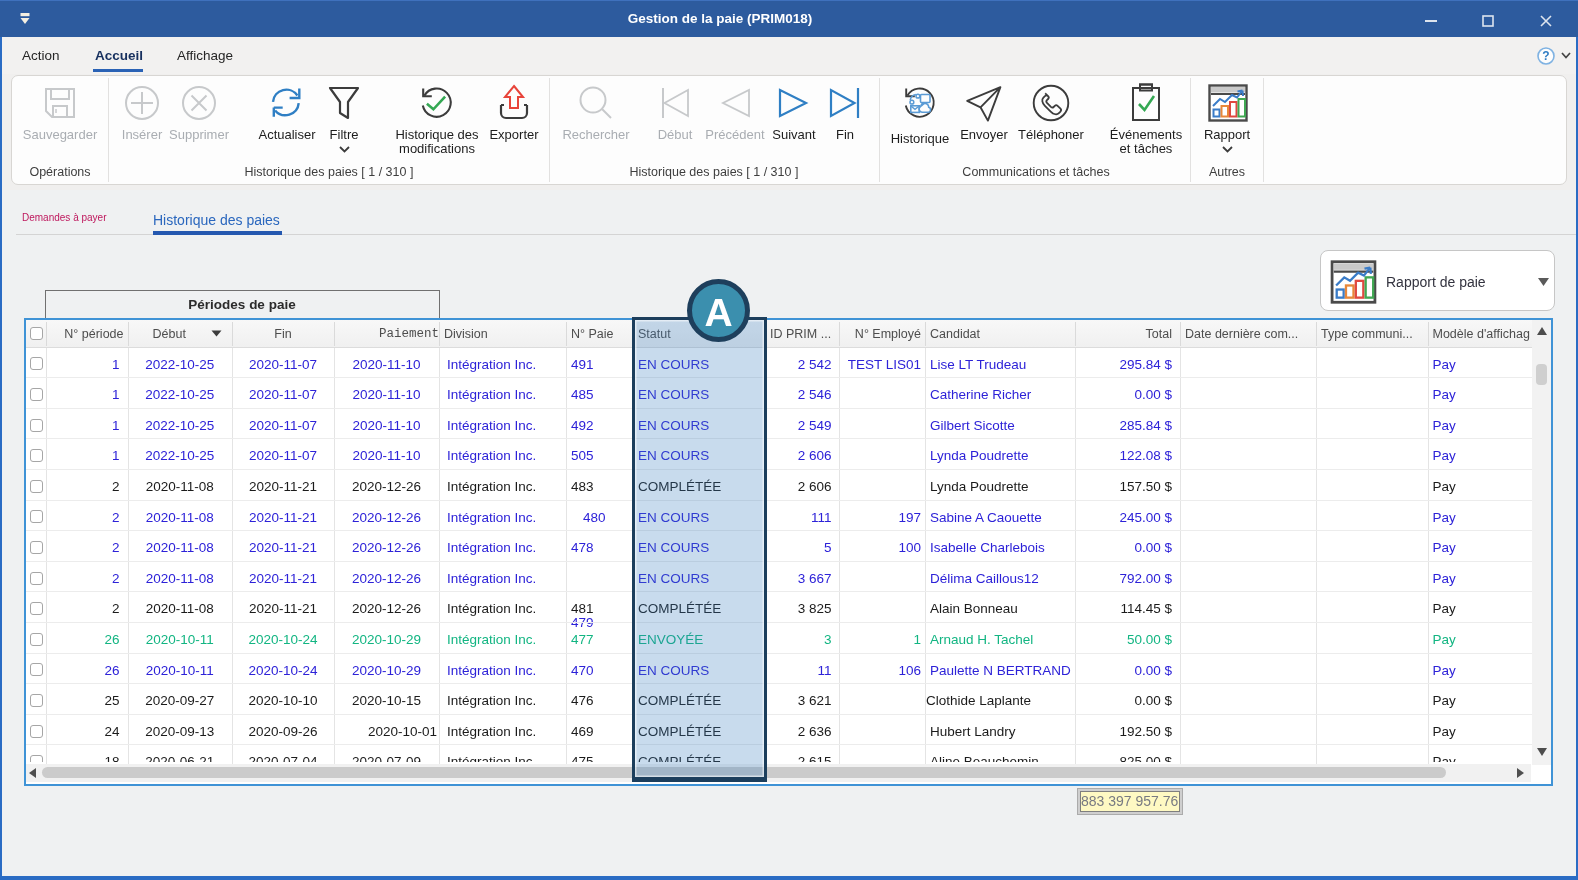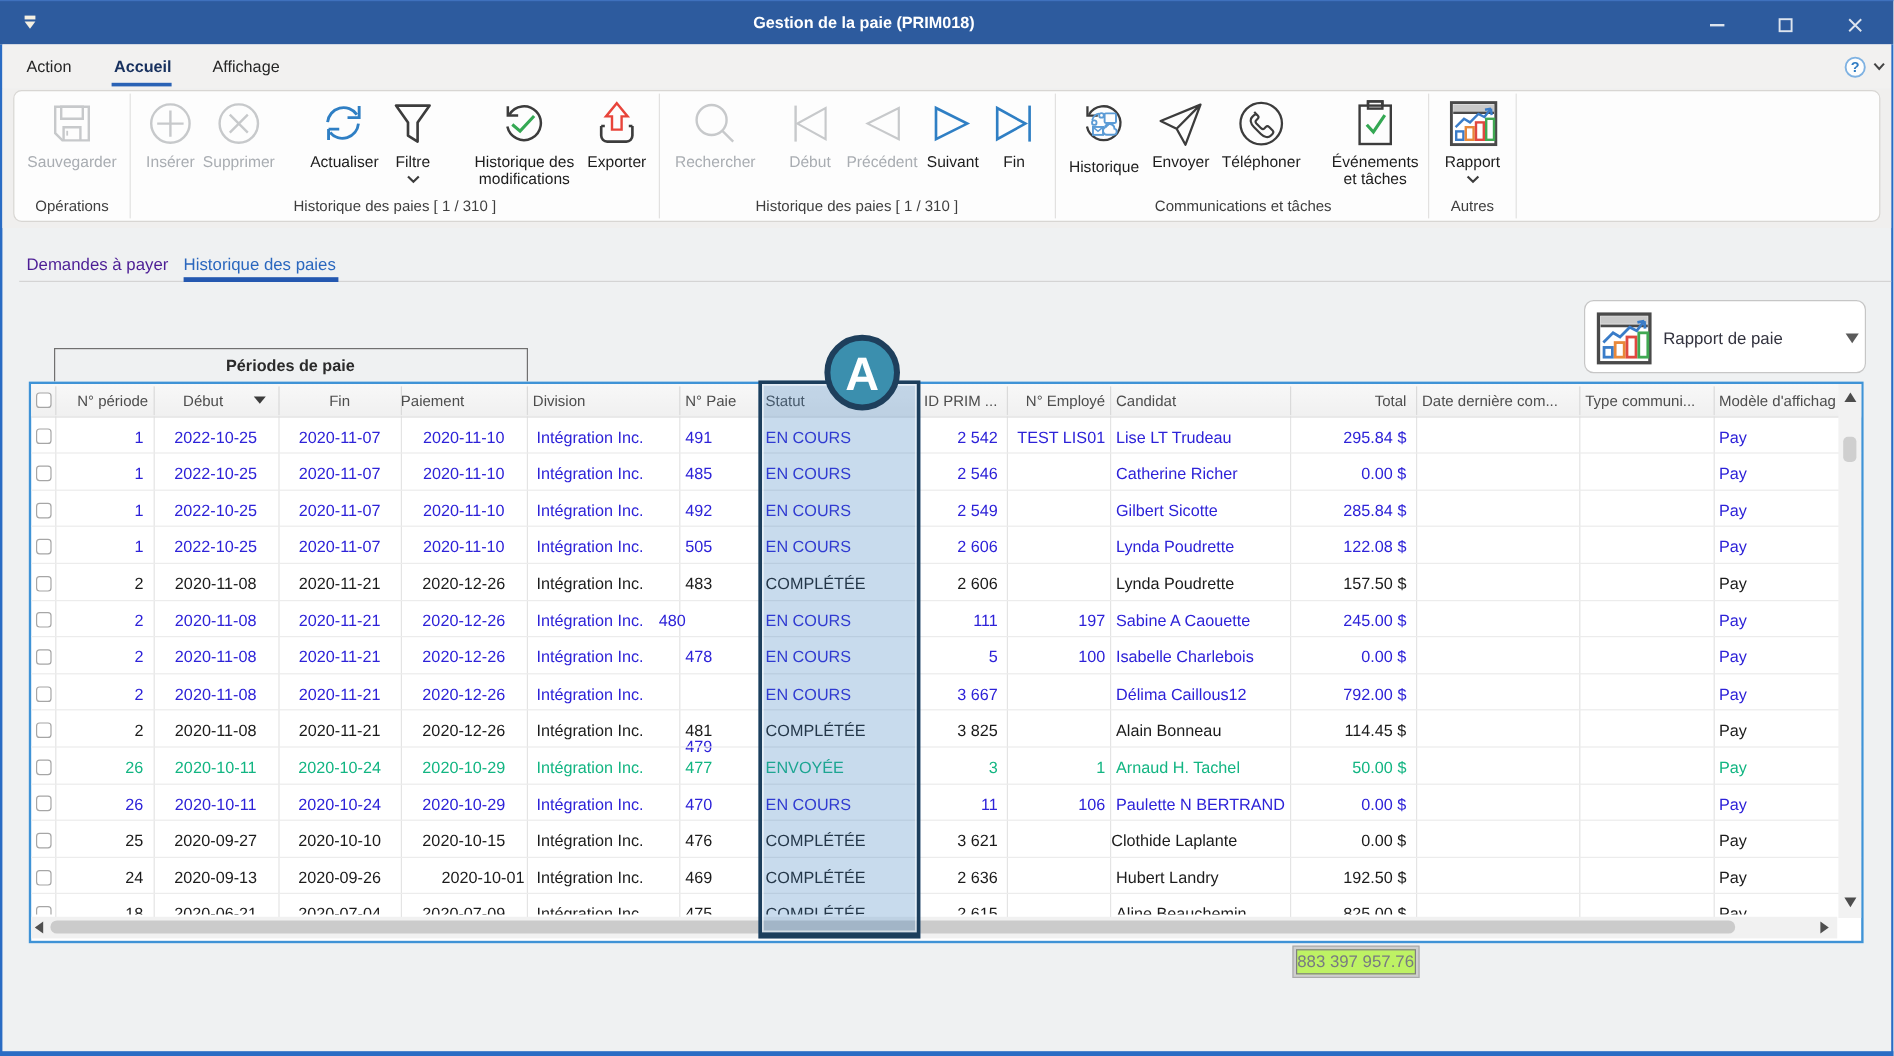--- a/index.html
+++ b/index.html
@@ -166,21 +166,21 @@
 <div class="lbl gray" style="left:735px;top:128px;">Précédent</div>
 <div class="lbl" style="left:794px;top:128px;">Suivant</div>
 <div class="lbl" style="left:845px;top:128px;">Fin</div>
 <div class="lbl" style="left:920px;top:132px;">Historique</div>
 <div class="lbl" style="left:984px;top:128px;">Envoyer</div>
 <div class="lbl" style="left:1051px;top:128px;">Téléphoner</div>
 <div class="lbl" style="left:1146px;top:128px;">Événements<br>et tâches</div>
 <div class="lbl" style="left:1227px;top:128px;">Rapport</div>
 
 <div class="abs" style="left:16px;top:234px;width:1560px;height:1px;background:#d4d4d4;"></div>
-<div class="abs" style="left:22px;top:212px;font-size:14px;color:#4c1d95;">Demandes à payer</div>
+<div class="abs" style="left:22px;top:212px;font-size:10px;color:#be185d;">Demandes à payer</div>
 <div class="abs" style="left:153px;top:212px;font-size:14px;color:#2a67be;">Historique des paies</div>
 <div class="abs" style="left:153px;top:231px;width:129px;height:4px;background:#2458b0;"></div>
 
 <div class="abs" style="left:1320px;top:250px;width:235px;height:61px;background:#fff;border:1px solid #c6c6c6;border-radius:8px;"></div>
 <svg class="abs" style="left:1330px;top:260px;" width="47" height="44" viewBox="0 0 40 38">
     <rect x="1.5" y="1.5" width="37" height="35" fill="#ffffff" stroke="#4a4a4a" stroke-width="2.4"></rect>
     <rect x="3" y="3" width="34" height="5.5" fill="#c9c9c9"></rect>
     <path d="M3 10 H37" stroke="#4a4a4a" stroke-width="2"></path>
     <rect x="5.5" y="25.5" width="6" height="7" fill="none" stroke="#3a7cc8" stroke-width="2"></rect>
     <rect x="13.5" y="22" width="6.5" height="10.5" fill="none" stroke="#e8883a" stroke-width="2"></rect>
@@ -222,21 +222,21 @@
 <div class="abs" style="left:765.0px;top:322px;width:1px;height:24px;background:#dadada;"></div>
 <div class="abs" style="left:838.5px;top:322px;width:1px;height:24px;background:#dadada;"></div>
 <div class="abs" style="left:925.0px;top:322px;width:1px;height:24px;background:#dadada;"></div>
 <div class="abs" style="left:1075.0px;top:322px;width:1px;height:24px;background:#dadada;"></div>
 <div class="abs" style="left:1180.0px;top:322px;width:1px;height:24px;background:#dadada;"></div>
 <div class="abs" style="left:1316.0px;top:322px;width:1px;height:24px;background:#dadada;"></div>
 <div class="abs" style="left:1427.5px;top:322px;width:1px;height:24px;background:#dadada;"></div>
 <div class="abs" style="left:46.0px;top:327px;width:81.5px;font-size:12.5px;color:#4d4d4d;overflow:hidden;white-space:nowrap;text-align:right;padding-right:4px;">N° période</div>
 <div class="abs" style="left:117.0px;top:327px;width:104.5px;font-size:12.5px;color:#4d4d4d;overflow:hidden;white-space:nowrap;text-align:center;">Début</div>
 <div class="abs" style="left:232.0px;top:327px;width:102.0px;font-size:12.5px;color:#4d4d4d;overflow:hidden;white-space:nowrap;text-align:center;">Fin</div>
-<div class="abs" style="left:334.0px;top:327px;width:105.0px;font-size:12.5px;color:#4d4d4d;overflow:hidden;white-space:nowrap;text-align:left;">Paiement</div>
+<div class="abs" style="left:334.0px;top:327px;width:105.0px;font-size:12.5px;color:#4d4d4d;overflow:hidden;white-space:nowrap;text-align:right;font-family:Liberation Mono, monospace;">Paiement</div>
 <div class="abs" style="left:439.0px;top:327px;width:127.0px;font-size:12.5px;color:#4d4d4d;overflow:hidden;white-space:nowrap;padding-left:5px;">Division</div>
 <div class="abs" style="left:566.0px;top:327px;width:67.0px;font-size:12.5px;color:#4d4d4d;overflow:hidden;white-space:nowrap;padding-left:5px;">N° Paie</div>
 <div class="abs" style="left:633.0px;top:327px;width:132.0px;font-size:12.5px;color:#4d4d4d;overflow:hidden;white-space:nowrap;padding-left:5px;">Statut</div>
 <div class="abs" style="left:765.0px;top:327px;width:73.5px;font-size:12.5px;color:#4d4d4d;overflow:hidden;white-space:nowrap;padding-left:5px;">ID PRIM ...</div>
 <div class="abs" style="left:838.5px;top:327px;width:86.5px;font-size:12.5px;color:#4d4d4d;overflow:hidden;white-space:nowrap;text-align:right;padding-right:4px;">N° Employé</div>
 <div class="abs" style="left:925.0px;top:327px;width:150.0px;font-size:12.5px;color:#4d4d4d;overflow:hidden;white-space:nowrap;padding-left:5px;">Candidat</div>
 <div class="abs" style="left:1075.0px;top:327px;width:105.0px;font-size:12.5px;color:#4d4d4d;overflow:hidden;white-space:nowrap;text-align:right;padding-right:8px;">Total</div>
 <div class="abs" style="left:1180.0px;top:327px;width:136.0px;font-size:12.5px;color:#4d4d4d;overflow:hidden;white-space:nowrap;padding-left:5px;">Date dernière com...</div>
 <div class="abs" style="left:1316.0px;top:327px;width:111.5px;font-size:12.5px;color:#4d4d4d;overflow:hidden;white-space:nowrap;padding-left:5px;">Type communi...</div>
 <div class="abs" style="left:1427.5px;top:327px;width:104.5px;font-size:12.5px;color:#4d4d4d;overflow:hidden;white-space:nowrap;padding-left:5px;">Modèle d'affichag</div>
@@ -335,21 +335,21 @@
       <div style="position:absolute;left:1401.5px;top:2px;width:104.5px;height:30.6px;line-height:30.6px;overflow:hidden;white-space:nowrap;padding-left:5px;">Pay</div>
       <div style="position:absolute;left:4px;top:9.8px;width:13px;height:13px;border:1px solid #a6a6a6;border-radius:3px;background:#fff;"></div>
     </div>
 <div style="position:absolute;left:0;top:153.0px;width:1525px;height:30.6px;border-bottom:1px solid #ececec;color:#2d22d8;font-size:13.5px;">
 <div style="position:absolute;left:0.0px;top:2px;width:20.0px;height:30.6px;line-height:30.6px;overflow:hidden;white-space:nowrap;text-align:center;"></div>
       <div style="position:absolute;left:20.0px;top:2px;width:81.5px;height:30.6px;line-height:30.6px;overflow:hidden;white-space:nowrap;text-align:right;padding-right:8px;">2</div>
       <div style="position:absolute;left:101.5px;top:2px;width:104.5px;height:30.6px;line-height:30.6px;overflow:hidden;white-space:nowrap;text-align:center;">2020-11-08</div>
       <div style="position:absolute;left:206.0px;top:2px;width:102.0px;height:30.6px;line-height:30.6px;overflow:hidden;white-space:nowrap;text-align:center;">2020-11-21</div>
       <div style="position:absolute;left:308.0px;top:2px;width:105.0px;height:30.6px;line-height:30.6px;overflow:hidden;white-space:nowrap;text-align:center;">2020-12-26</div>
       <div style="position:absolute;left:413.0px;top:2px;width:127.0px;height:30.6px;line-height:30.6px;overflow:hidden;white-space:nowrap;padding-left:8px;">Intégration Inc.</div>
-      <div style="position:absolute;left:516px;top:2px;width:67.0px;height:30.6px;line-height:30.6px;overflow:hidden;white-space:nowrap;padding-left:7px;">480</div>
+      <div style="position:absolute;left:540.0px;top:2px;width:67.0px;height:30.6px;line-height:30.6px;overflow:hidden;white-space:nowrap;padding-left:17px;">480</div>
       <div style="position:absolute;left:607.0px;top:2px;width:132.0px;height:30.6px;line-height:30.6px;overflow:hidden;white-space:nowrap;padding-left:5px;">EN COURS</div>
       <div style="position:absolute;left:739.0px;top:2px;width:73.5px;height:30.6px;line-height:30.6px;overflow:hidden;white-space:nowrap;text-align:right;padding-right:7px;">111</div>
       <div style="position:absolute;left:812.5px;top:2px;width:86.5px;height:30.6px;line-height:30.6px;overflow:hidden;white-space:nowrap;text-align:right;padding-right:4px;">197</div>
       <div style="position:absolute;left:899.0px;top:2px;width:150.0px;height:30.6px;line-height:30.6px;overflow:hidden;white-space:nowrap;padding-left:5px;">Sabine A Caouette</div>
       <div style="position:absolute;left:1049.0px;top:2px;width:105.0px;height:30.6px;line-height:30.6px;overflow:hidden;white-space:nowrap;text-align:right;padding-right:8px;">245.00 $</div>
       <div style="position:absolute;left:1154.0px;top:2px;width:136.0px;height:30.6px;line-height:30.6px;overflow:hidden;white-space:nowrap;padding-left:5px;"></div>
       <div style="position:absolute;left:1290.0px;top:2px;width:111.5px;height:30.6px;line-height:30.6px;overflow:hidden;white-space:nowrap;padding-left:5px;"></div>
       <div style="position:absolute;left:1401.5px;top:2px;width:104.5px;height:30.6px;line-height:30.6px;overflow:hidden;white-space:nowrap;padding-left:5px;">Pay</div>
       <div style="position:absolute;left:4px;top:9.8px;width:13px;height:13px;border:1px solid #a6a6a6;border-radius:3px;background:#fff;"></div>
     </div>
@@ -515,13 +515,13 @@
 <div class="abs" style="left:42px;top:767.2px;width:1404px;height:11.3px;border-radius:5.5px;background:#cbcbcb;"></div>
 <svg class="abs" style="left:1517px;top:768px;" width="7" height="10" viewBox="0 0 7 10">
     <path d="M0 0 V10 L7 5 Z" fill="#4f4f4f"></path>
   </svg>
 
 <div class="abs" style="left:632px;top:317px;width:135px;height:465px;background:rgba(58,124,190,0.28);border:3px solid #1c3e5c;border-bottom-width:5px;box-shadow:inset 0 0 0 1.5px rgba(255,255,255,0.55);"></div>
 <div class="abs" style="left:687px;top:279px;width:63px;height:63px;border-radius:50%;background:#3b8fae;border:5px solid #1e3f5c;"></div>
 <div class="abs" style="left:718.5px;top:285px;transform:translateX(-50%);font-size:39px;font-weight:bold;color:#fff;line-height:55px;">A</div>
 
 <div class="abs" style="left:1077px;top:787.5px;width:106px;height:27px;background:#cfcfcf;border:1px solid #ababab;"></div>
-<div class="abs" style="left:1080px;top:790.5px;width:100px;height:21px;background:#bef264;border:1px solid #7f7f7f;display:flex;align-items:center;font-size:14px;color:#787a82;white-space:nowrap;">883&nbsp;397&nbsp;957.76</div>
+<div class="abs" style="left:1080px;top:790.5px;width:100px;height:21px;background:#fef9c3;border:1px solid #7f7f7f;display:flex;align-items:center;font-size:14px;color:#787a82;white-space:nowrap;">883&nbsp;397&nbsp;957.76</div>
 
 </body></html>

